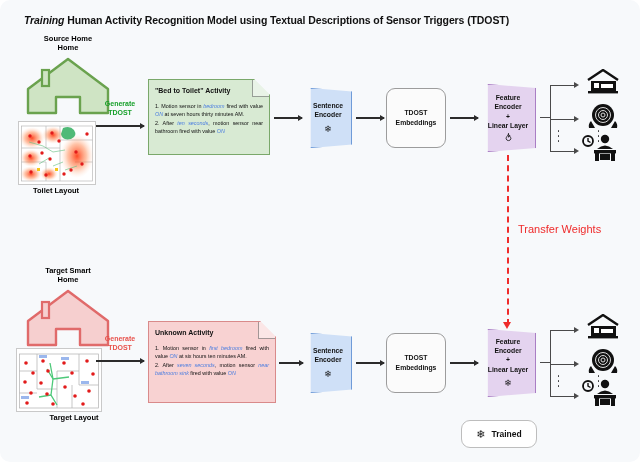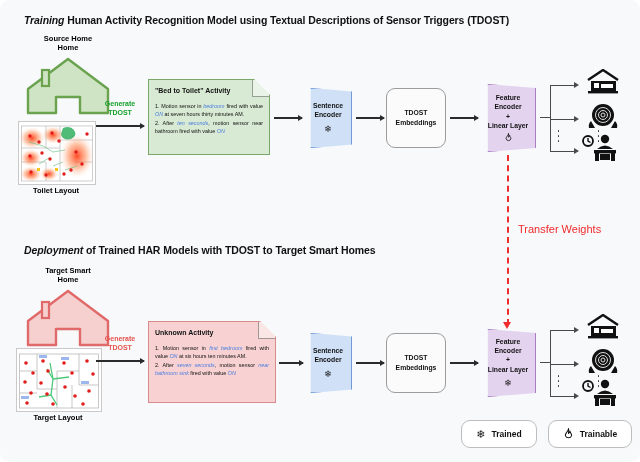--- a/index.html
+++ b/index.html
@@ -377,23 +377,20 @@
     <rect x="12" y="17" width="22" height="3.4" fill="#111"></rect>
     <rect x="13" y="20" width="4" height="8" fill="#111"></rect>
     <rect x="29" y="20" width="4" height="8" fill="#111"></rect>
     <rect x="18" y="21" width="10" height="6" fill="#111"></rect>
   </svg>
 
   <div class="dashed-v" style="left:507px; top:155px; height:170px;"></div>
   <div class="dashed-tip" style="left:503px; top:322px;"></div>
   <div class="transfer-label" style="left:518px; top:223px;">Transfer Weights</div>
 
-  <div class="abs section-title" style="left:24px; top:244px;">
-    <span class="ital">Deployment</span><span> of Trained HAR Models with TDOST to Target Smart Homes</span>
-  </div>
 
   <div class="abs caption" style="left:20px; top:266px; width:96px;">
     <div>Target Smart</div>
     <div>Home</div>
   </div>
 
   <svg class="house" style="left:24px; top:288px;" width="88" height="60" viewBox="0 0 88 60">
     <path d="M44 3 L84 33 L84 57 L56 57 L56 41 L32 41 L32 57 L4 57 L4 33 Z" fill="#f6cfcf" stroke="#e06a6a" stroke-width="2.4" stroke-linejoin="round"></path>
     <rect x="18" y="14" width="7" height="16" fill="#f6cfcf" stroke="#e06a6a" stroke-width="2.2"></rect>
   </svg>
@@ -431,21 +428,21 @@
       </g>
       <g fill="#4a7de0" opacity=".55">
         <rect x="44" y="8" width="8" height="3"></rect>
           <rect x="64" y="32" width="8" height="3"></rect>
         <rect x="22" y="6" width="8" height="3"></rect>
           <rect x="4" y="47" width="8" height="3"></rect>
       </g>
     </svg>
   </div>
 
-  <div class="abs caption" style="left:16px; top:413px; width:84px;">Target Layout</div>
+  <div class="abs caption" style="left:32px; top:413px; width:84px;">Target Layout</div>
 
   <div class="gen-label gen-tgt" style="left:96px; top:334px; width:48px;">
     <div>Generate</div>
     <div>TDOST</div>
   </div>
   <div class="arrow-h" style="left:96px; top:360px; width:48px;"></div>
 
   <div class="note note-pink" style="left:148px; top:321px; width:128px; height:82px;">
     <div class="fold"></div>
     <div class="note-title">Unknown Activity</div>
@@ -527,20 +524,14 @@
     <rect x="12" y="17" width="22" height="3.4" fill="#111"></rect>
     <rect x="13" y="20" width="4" height="8" fill="#111"></rect>
     <rect x="29" y="20" width="4" height="8" fill="#111"></rect>
     <rect x="18" y="21" width="10" height="6" fill="#111"></rect>
   </svg>
 
   <div class="legend-chip" style="left:461px; top:420px; width:76px; height:28px;">
     <span class="glyph">❄</span>
     <span>Trained</span>
   </div>
-  <div class="legend-chip" style="left:548px; top:420px; width:84px; height:28px;">
-    <svg class="glyph" width="11" height="13" viewBox="0 0 12 14">
-      <path d="M6 0.5 C6 4 2.6 4.4 2.6 8.2 A3.6 3.6 0 0 0 9.4 8.2 C9.4 5.6 7.6 5.4 7.6 3.2 C7.2 5 6.4 5.2 6 6 C6 4 6.6 2.6 6 0.5 Z" fill="none" stroke="#111" stroke-width="1.1" stroke-linejoin="round"></path>
-    </svg>
-    <span>Trainable</span>
-  </div>
 
 </div>
 
 </body></html>

